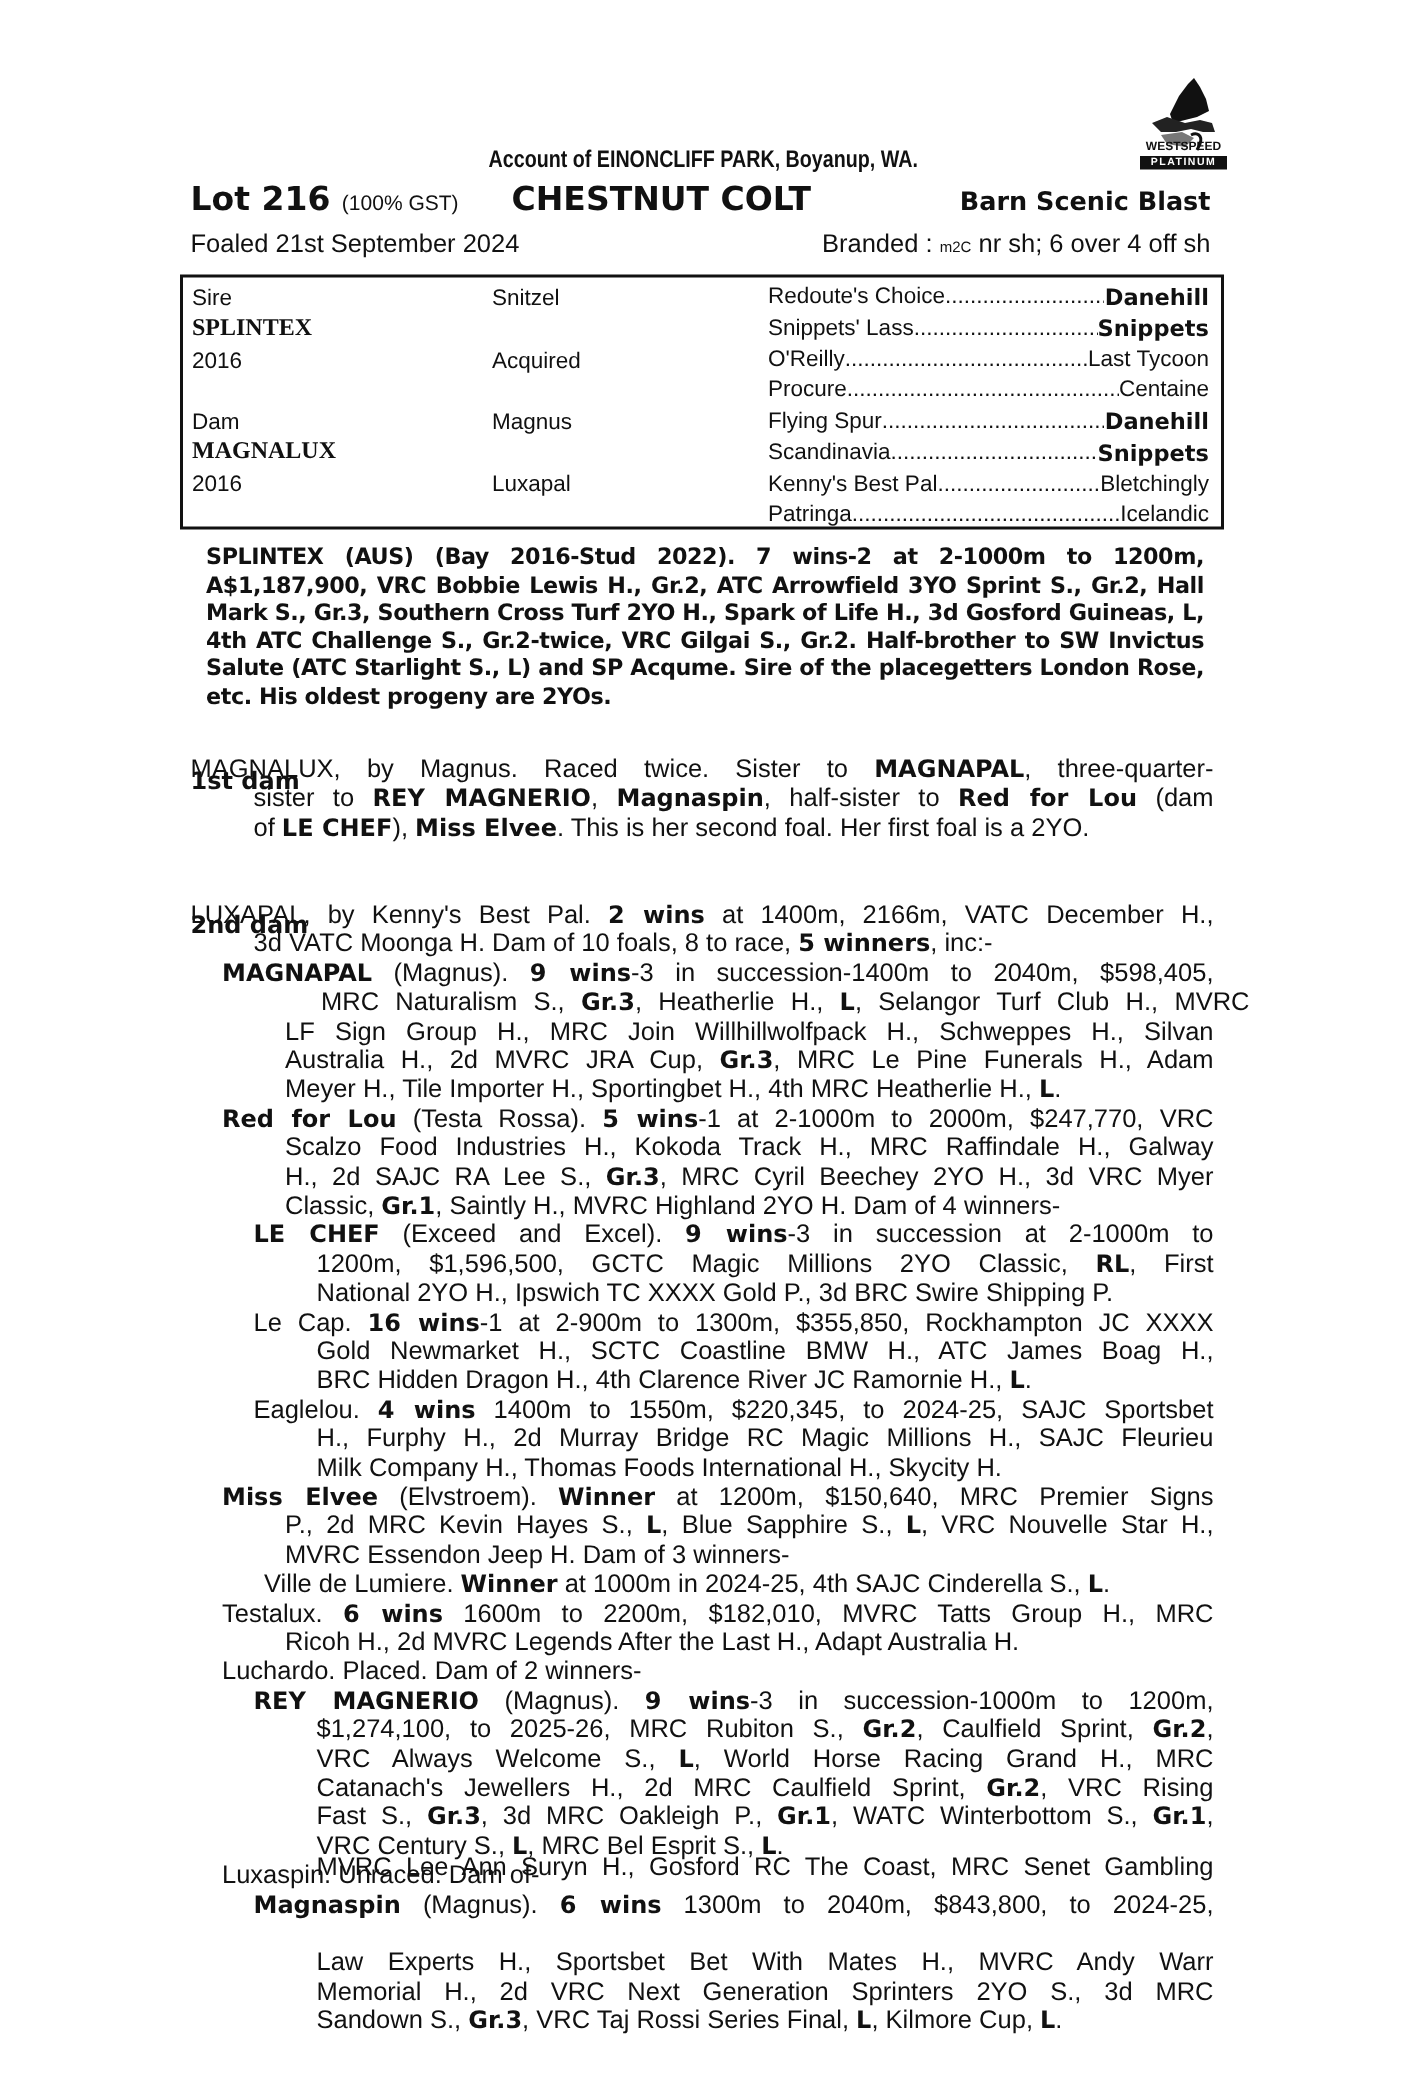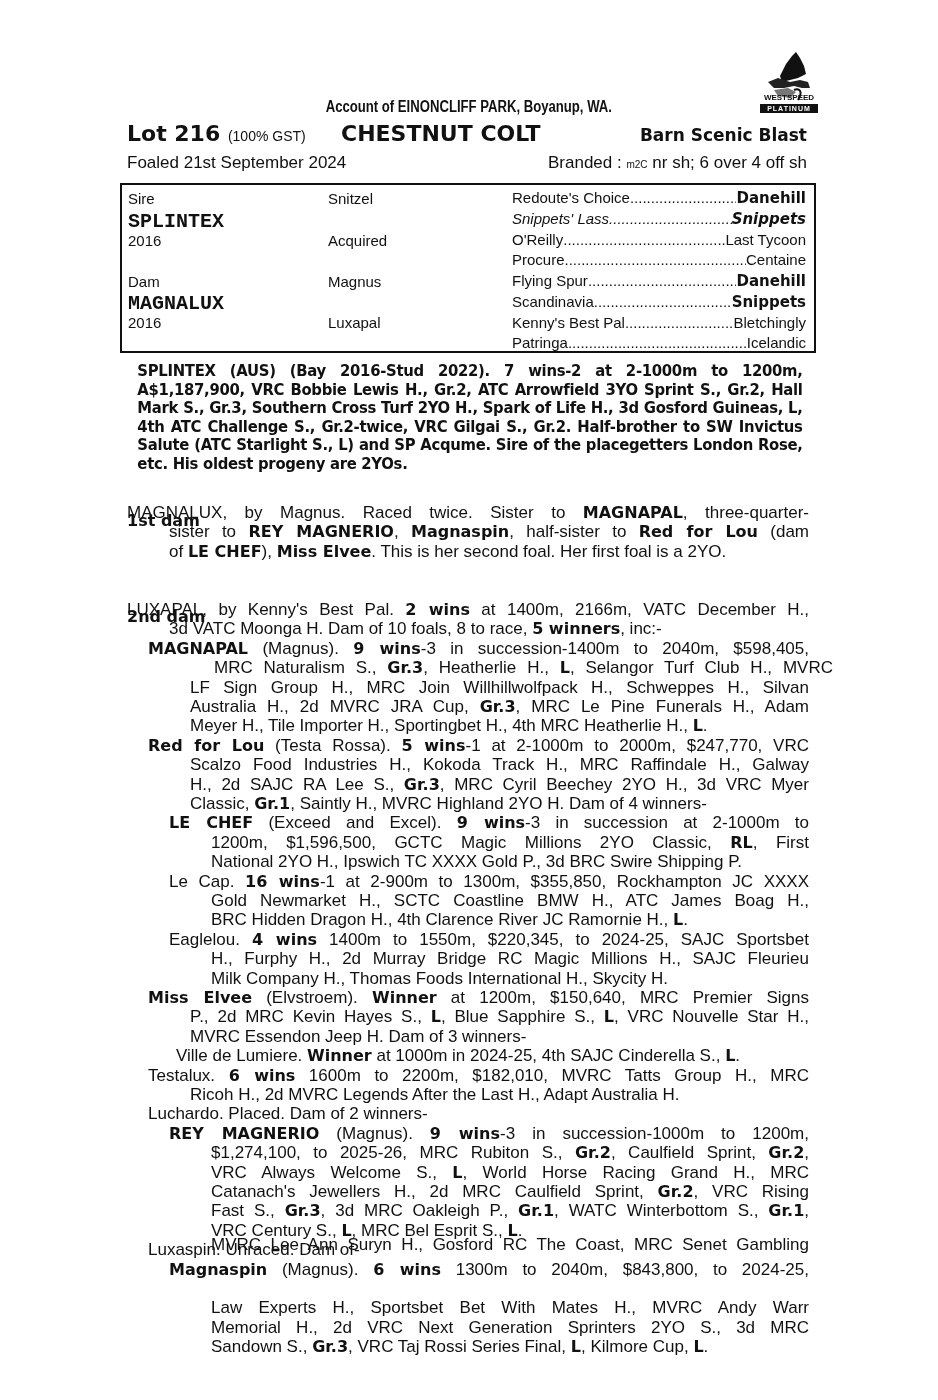--- a/index.html
+++ b/index.html
@@ -11,21 +11,21 @@
   .lotline { position:absolute; left:127px; top:121px; width:680px; height:30px; }
   .lot { position:absolute; left:0; top:0; font-family:"DejaVu Sans", sans-serif; font-weight:bold; font-size:22px; }
   .gst { font-family:"Liberation Sans", sans-serif; font-weight:normal; font-size:14px; }
   .colour { position:absolute; left:214px; top:0; font-family:"DejaVu Sans", sans-serif; font-weight:bold; font-size:22px; }
   .name { position:absolute; right:0; top:4px; font-family:"DejaVu Sans", sans-serif; font-weight:bold; font-size:17px; }
   .foaled { position:absolute; left:127px; top:153px; font-size:17px; }
   .branded { position:absolute; right:131px; top:153px; font-size:17px; }
   .brandmark { font-size:10px; }
   .pedbox { position:absolute; left:120px; top:183px; width:696px; height:170px; border:2px solid #111; box-sizing:border-box; }
   .pcell { position:absolute; font-size:15px; }
-  .pbold { font-family:Liberation Mono, monospace; font-weight:bold; font-size:20px; }
+  .pbold { font-family:Liberation Serif, serif; font-weight:bold; font-size:16px; }
   .gp { position:absolute; left:390px; width:294px; font-size:15px; display:flex; white-space:nowrap; overflow:hidden; }
   .gp .dots { flex:1; overflow:hidden; }
   .gp .dots::after { content:"........................................................................................................"; }
   .gp .r { text-align:right; }
   .gp .rb { font-family:"DejaVu Sans", sans-serif; font-weight:bold; font-size:15px; }
   .sire-para { position:absolute; left:134px; top:362px; width:672px; font-family:"DejaVu Sans", sans-serif; font-weight:bold; font-size:15px; line-height:18.5px; text-align:justify; transform:scaleX(0.99); letter-spacing:-0.3px; }
   .sect-h { position:absolute; left:127px; font-family:"DejaVu Sans", sans-serif; font-weight:bold; font-size:16px;margin-top:26px; }
   .para { position:absolute; font-size:17px; line-height:19.4px; text-align:justify; }
   .para b { font-family:"DejaVu Sans", sans-serif; font-weight:bold; font-size:16px; }
 </style>
@@ -64,21 +64,21 @@
   <div class="pcell" style="left:6px;top:129px">2016</div>
   <div class="pcell" style="left:206px;top:88px">Magnus</div>
   <div class="pcell" style="left:206px;top:129px">Luxapal</div>
 
   <div id="gp-wrap">
       <div class="gp" style="top: 4px;">
         <span>Redoute's Choice</span>
         <span class="dots"></span>
         <span class="r rb">Danehill</span>
       </div>
-      <div class="gp" style="top: 25px; font-style: italic;">
+      <div class="gp" style="top: 25px;">
         <span>Snippets' Lass</span>
         <span class="dots"></span>
         <span class="r rb">Snippets</span>
       </div>
       <div class="gp" style="top: 46px;">
         <span>O'Reilly</span>
         <span class="dots"></span>
         <span class="r">Last Tycoon</span>
       </div>
       <div class="gp" style="top: 66px;">

